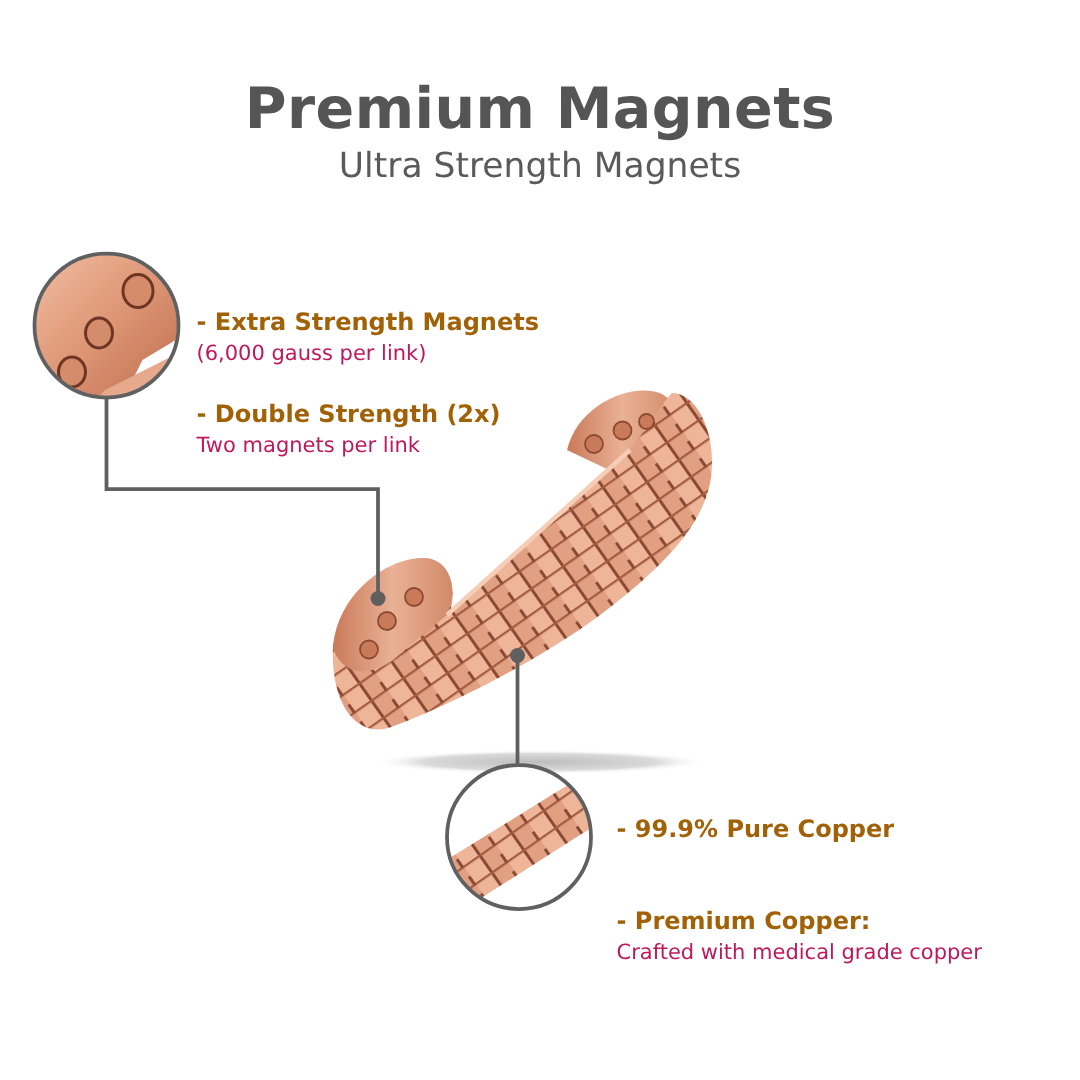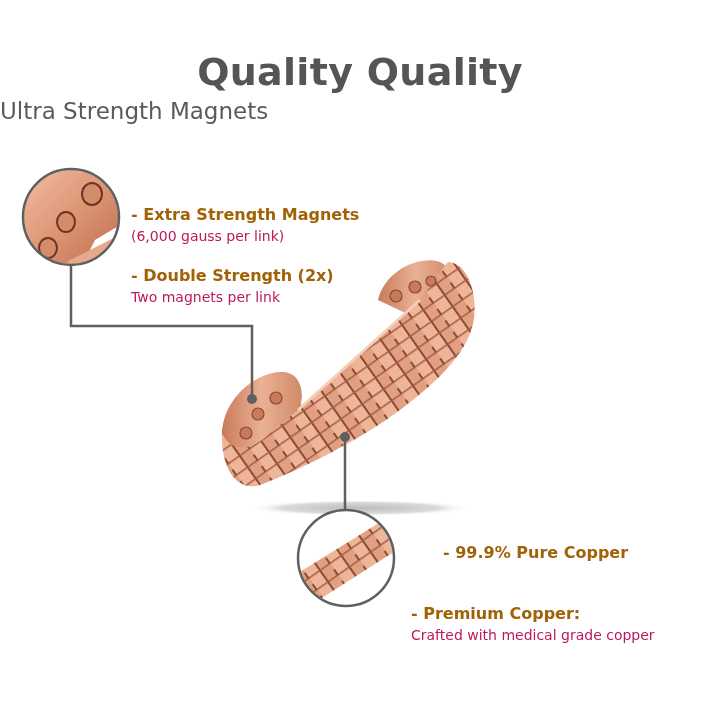--- a/index.html
+++ b/index.html
@@ -1,33 +1,33 @@
 <!DOCTYPE html>
 <html><head>
 <meta charset="utf-8">
 <style>
   * { margin:0; padding:0; box-sizing:border-box; }
   html, body { width:720px; height:720px; background:#ffffff; overflow:hidden; }
   body { position:relative; font-family:"DejaVu Sans", "Liberation Sans", sans-serif; color:#555555; }
 
   .title { position:absolute; left:0; width:720px; top:50px; text-align:center;
            font-size:38px; font-weight:bold; color:#555555; letter-spacing:0.3px; }
-  .subtitle { position:absolute; left:0; width:720px; top:98px; 
+  .subtitle { position:absolute; left:0; width:720px; top:98px; text-align:center;
               font-size:23px; color:#5a5a5a; }
 
   .feat { position:absolute; }
   .feat-head { font-size:16px; font-weight:bold; color:#a16207; white-space:nowrap; }
   .feat-sub { font-size:14px; color:#be185d; white-space:nowrap; margin-top:4px; }
 
   .art { position:absolute; left:0; top:0; width:720px; height:720px; }
 </style>
 </head>
 <body>
 
-<div class="title">Quality Quality</div>
+<div class="title">Premium Magnets</div>
 <div class="subtitle">Ultra Strength Magnets</div>
 
 <svg class="art" viewBox="0 0 720 720" xmlns="http://www.w3.org/2000/svg">
   <defs>
     <linearGradient id="cu" x1="0" y1="0" x2="1" y2="1">
       <stop offset="0" stop-color="#f3c0a5"></stop>
       <stop offset="0.5" stop-color="#dd9574"></stop>
       <stop offset="1" stop-color="#b9694b"></stop>
     </linearGradient>
     <linearGradient id="cuIn" x1="0" y1="0" x2="1" y2="0">
@@ -117,19 +117,19 @@
 
 <div class="feat" style="left:131px; top:205px;">
   <div class="feat-head">- Extra Strength Magnets</div>
   <div class="feat-sub">(6,000 gauss per link)</div>
 </div>
 <div class="feat" style="left:131px; top:266px;">
   <div class="feat-head">- Double Strength (2x)</div>
   <div class="feat-sub">Two magnets per link</div>
 </div>
 
-<div class="feat" style="left:411px; top:543px;margin-left:32px;">
+<div class="feat" style="left:411px; top:543px;">
   <div class="feat-head">- 99.9% Pure Copper</div>
 </div>
 <div class="feat" style="left:411px; top:604px;">
   <div class="feat-head">- Premium Copper:</div>
   <div class="feat-sub">Crafted with medical grade copper</div>
 </div>
 
 </body></html>

